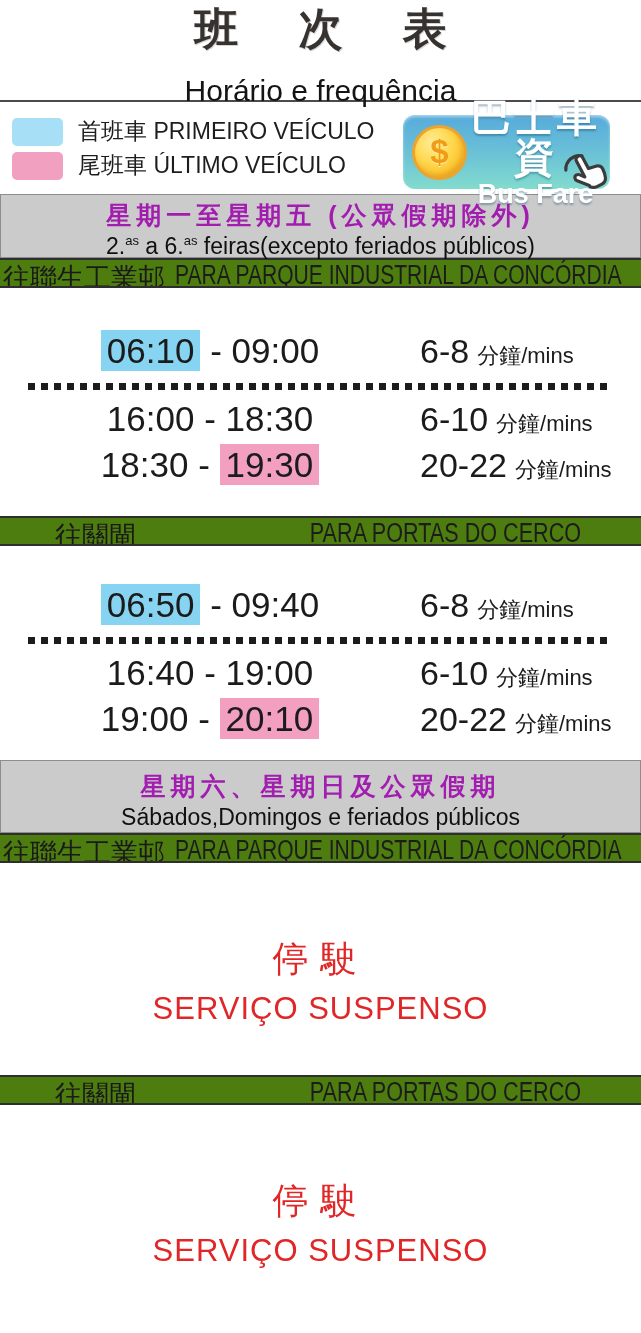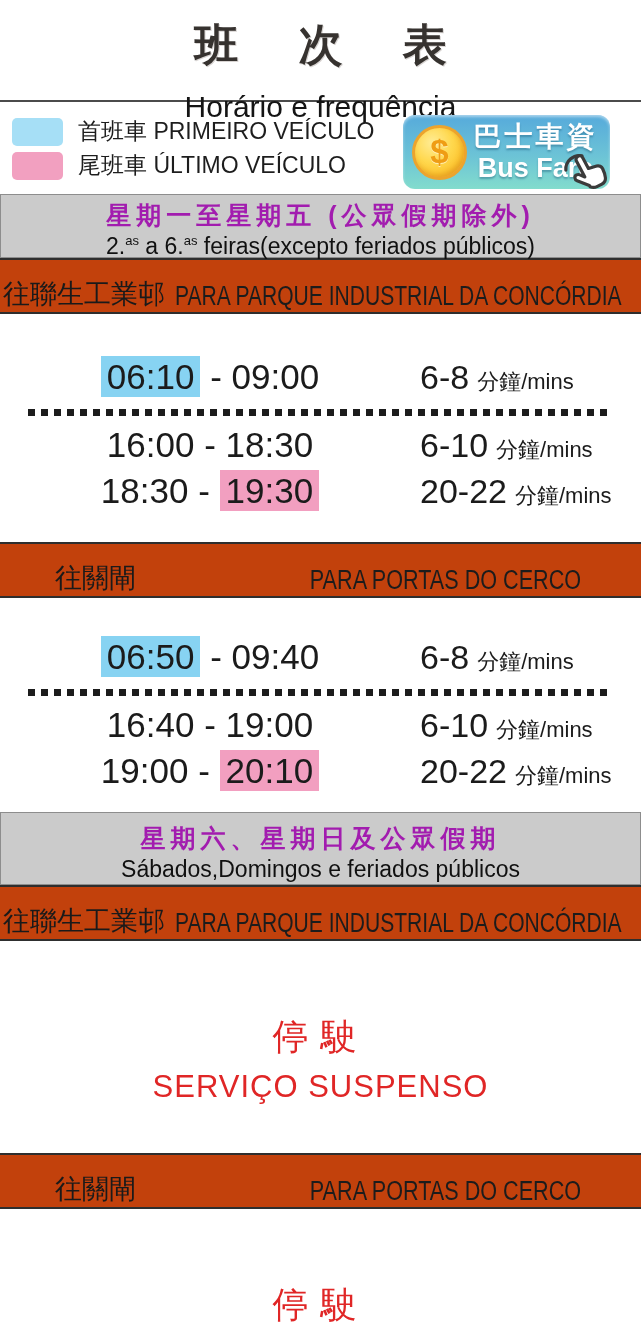--- a/index.html
+++ b/index.html
@@ -4,21 +4,21 @@
 <style>
   * { margin:0; padding:0; box-sizing:border-box; }
   html,body { background:#ffffff; }
   .page {
     width:641px; height:1333px; position:relative; overflow:hidden;
     background:#fff; color:#1c1c1c;
     font-family:"Liberation Sans","DejaVu Sans",sans-serif;
   }
   
   .title-block { height:102px; border-bottom:2px solid #4b4b4b; text-align:center; }
-  .title-zh { font-size:44px; letter-spacing:24px; padding:16px 0 0 24px; color:#36322f; font-weight:bold; text-shadow:1px 1px 0 #d8d4d2; }
+  .title-zh { font-size:44px; letter-spacing:24px; padding:0 0 0 24px; color:#36322f; font-weight:bold; text-shadow:1px 1px 0 #d8d4d2; }
   .title-pt { font-size:30px; color:#141414; margin-top:15px; }
   
   .legend-fare { height:92px; position:relative; padding:15px 0 0 12px; }
   .legend-item { display:flex; align-items:center; height:29px; margin-bottom:5px; }
   .swatch { width:51px; height:28px; border-radius:5px; margin-right:15px; flex:none; }
   .swatch.blue { background:#a6dff6; }
   .swatch.pink { background:#f2a0c0; }
   .legend-label { font-size:23px; color:#1d1d1d; white-space:nowrap; }
   .fare-btn {
     position:absolute; left:403px; top:13px; width:207px; height:74px;
@@ -30,31 +30,31 @@
   }
   .coin {
     width:55px; height:55px; border-radius:50%; flex:none;
     background:radial-gradient(circle at 35% 30%, #ffec95 0%, #ffd84e 42%, #fdc733 68%, #f2a52a 100%);
     border:3px solid #eca42d;
     display:flex; align-items:center; justify-content:center;
     box-shadow:inset -2px -3px 5px rgba(205,125,15,.4);
   }
   .coin-symbol { font-size:33px; font-weight:bold; color:#ef9d14; text-shadow:0 1px 0 #fff0b8; }
   .fare-text { flex:1; text-align:center; color:#fff; font-weight:bold; line-height:1; text-shadow:0 2px 2px rgba(20,80,110,.4); }
-  .fare-zh { display:block; font-size:28px; letter-spacing:3px; }
+  .fare-zh { display:block; font-size:40px; letter-spacing:3px; }
   .fare-en { display:block; font-size:27px; margin-top:4px; }
   .hand-icon { position:absolute; right:-8px; bottom:-18px; width:60px; height:64px; }
   
   .band { height:64px; background:#cbcbcb; border:1px solid #8d8d8d; text-align:center; padding-top:4px; }
   .band.b2 { height:73px; padding-top:9px; }
   .band-zh { font-size:25px; font-weight:bold; letter-spacing:5px; color:#a21caf; }
   .band-pt { font-size:23px; color:#101010; margin-top:1px; }
   .band-pt sup { font-size:13px; }
   
-  .route-row { height:56px; border-top:2px solid #2e2e2e; border-bottom:2px solid #2e2e2e; display:flex; align-items:flex-end; overflow:hidden; background:#c2410c; }
+  .route-row { height:30px; border-top:2px solid #2e2e2e; border-bottom:2px solid #2e2e2e; display:flex; align-items:flex-start; overflow:hidden; background:#4d7c0f; }
   .route-row.full { padding-left:3px; }
   .route-zh { font-size:27px; color:#1a1a1a; white-space:nowrap; flex:none; }
   .pt-full { font-size:27px; margin-left:10px; white-space:nowrap; transform:scaleX(0.78); transform-origin:0 50%; }
   .route-row.split { justify-content:space-between; padding:0 60px 0 55px; }
   .pt-split { font-size:27px; white-space:nowrap; transform:scaleX(0.8); transform-origin:100% 50%; }
   
   .schedule { padding:40px 0 28px; }
   .schedule.s2 { padding:36px 0 18px; }
   .sched-row { display:grid; grid-template-columns:420px 1fr; align-items:center; height:46px; }
   .times { justify-self:center; font-size:35px; white-space:nowrap; color:#1b1b1b; }

